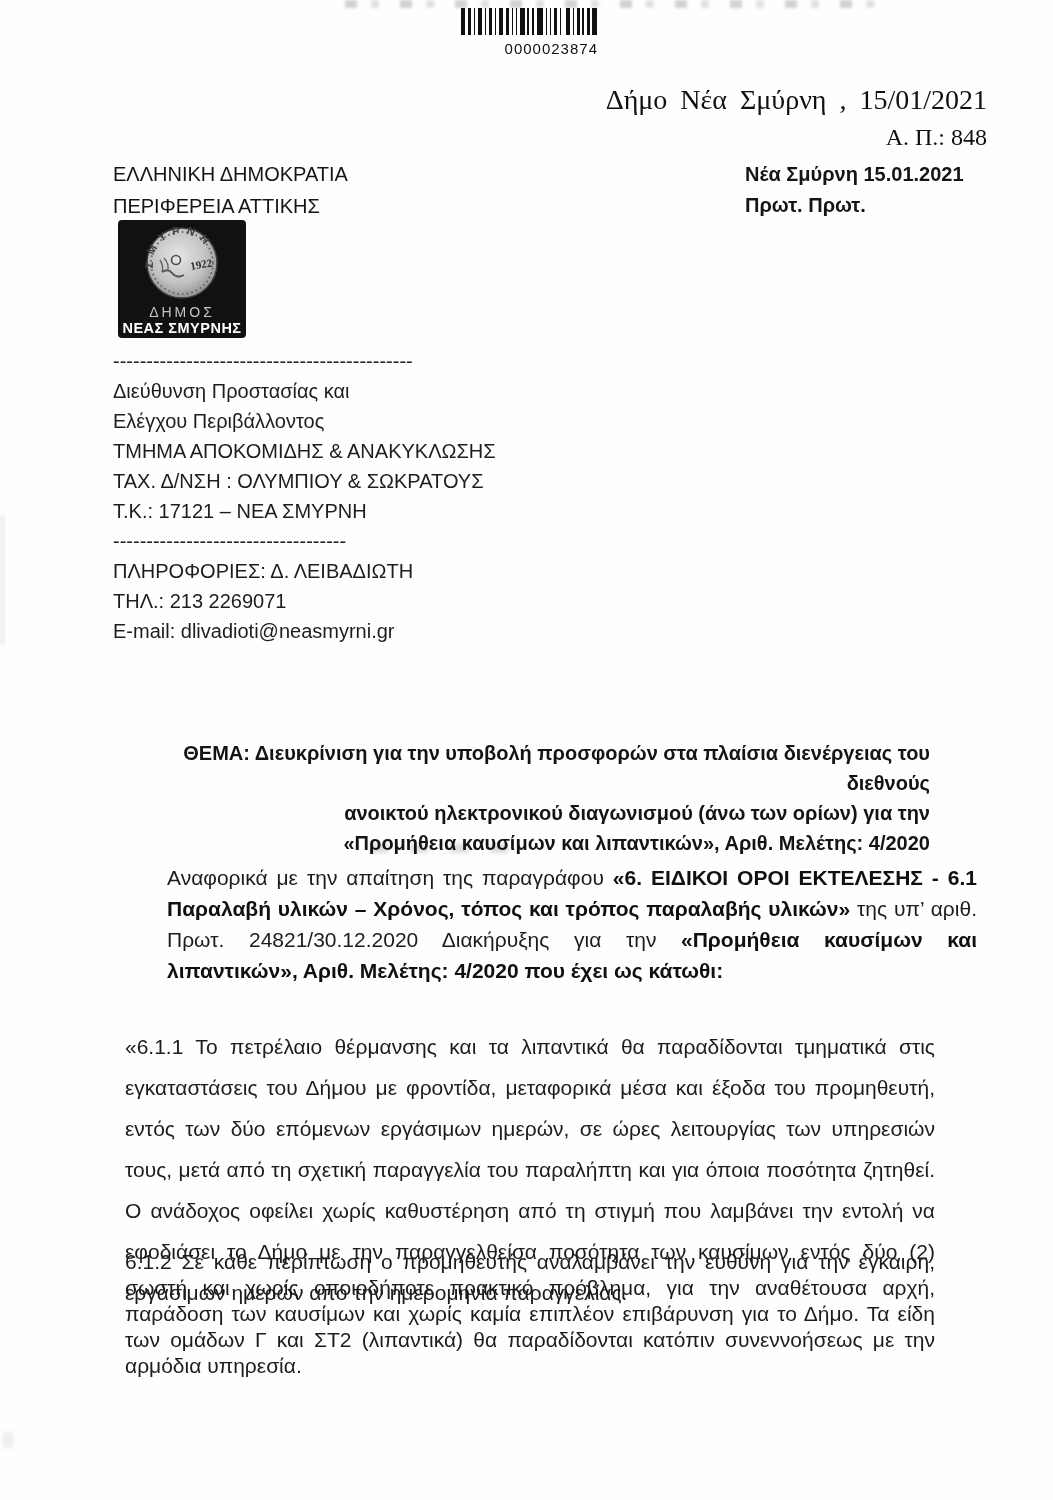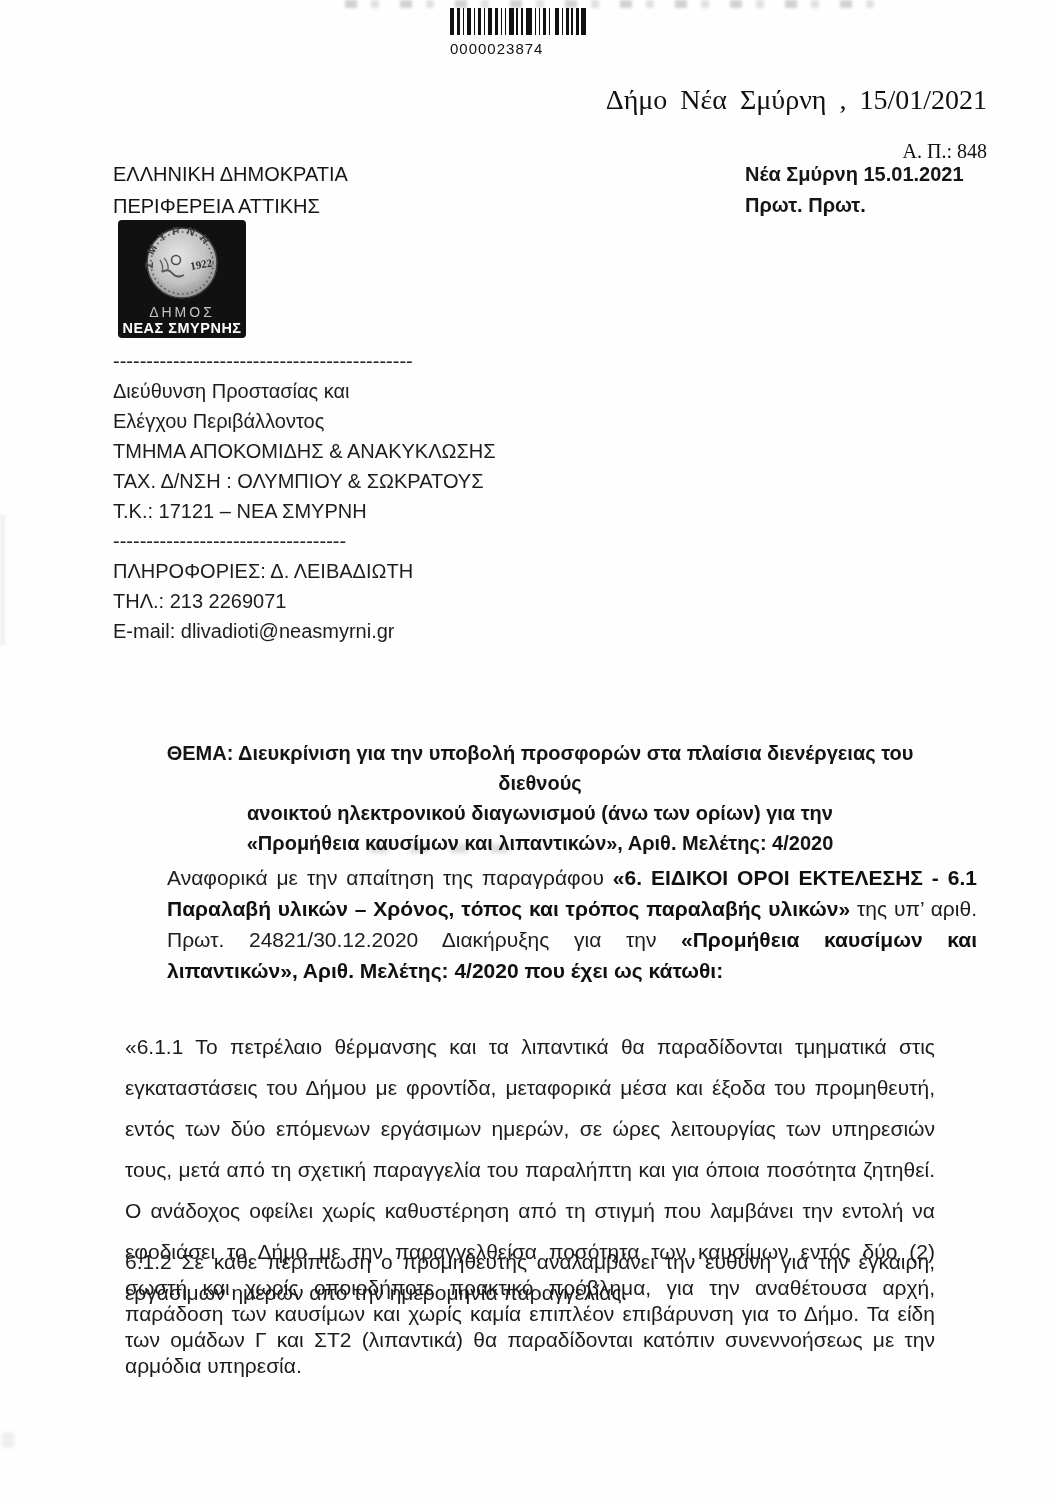--- a/index.html
+++ b/index.html
@@ -8,44 +8,44 @@
     width: 1053px;
     height: 1500px;
     background: #fffefe;
     overflow: hidden;
     font-family: "Liberation Sans", sans-serif;
     color: #1b1b1b;
   }
   .abs { position: absolute; }
 
   
-  .barcode-wrap { left: 450px; top: 8px; width: 148px; text-align: left; }
+  .barcode-wrap { left: 450px; top: 8px; width: 148px; text-align: right; }
   .barcode-num { font-size: 15px; letter-spacing: 1px; color: #111; margin-top: 1px; }
 
   
   .stamp { right: 66px; top: 84px; text-align: right; font-family: "Liberation Serif", serif; color: #101010; }
   .stamp-line1 { font-size: 28px; word-spacing: 6px; margin-left: 36px; }
-  .stamp-line2 { font-size: 20px; margin-top: 24px; }
+  .stamp-line2 { font-size: 24px; margin-top: 8px; }
 
   
   .hdr-right { left: 700px; top: 159px; font-weight: bold; font-size: 20px; line-height: 31px; color: #151515; margin-left: 45px; }
 
   
   .hdr-left { left: 113px; top: 158px; font-weight: normal; font-size: 20px; line-height: 32px; color: #151515; }
 
   
   .logo-box { left: 118px; top: 220px; width: 128px; height: 118px; }
 
   
   .sender { left: 113px; top: 346px; font-size: 20px; line-height: 30px; color: #1d1d1d; }
   .sender .divider { font-size: 20px; letter-spacing: 0px; color: #222; }
   .sender .bold { font-weight: bold; color: #111; }
 
   
-  .subject { left: 150px; top: 738px; width: 780px; text-align: center; font-weight: bold; font-size: 20px; line-height: 30px; color: #141414; }
+  .subject { left: 150px; top: 738px; width: 780px; text-align: right; font-weight: bold; font-size: 20px; line-height: 30px; color: #141414; }
 
   
   .para {
     left: 125px; width: 810px;
     font-size: 21px; line-height: 31px;
     text-align: justify; text-align-last: left;
     color: #1c1c1c;
   }
   .para b { color: #101010; }
   .p-intro { top: 862px; margin-left: 42px; }

